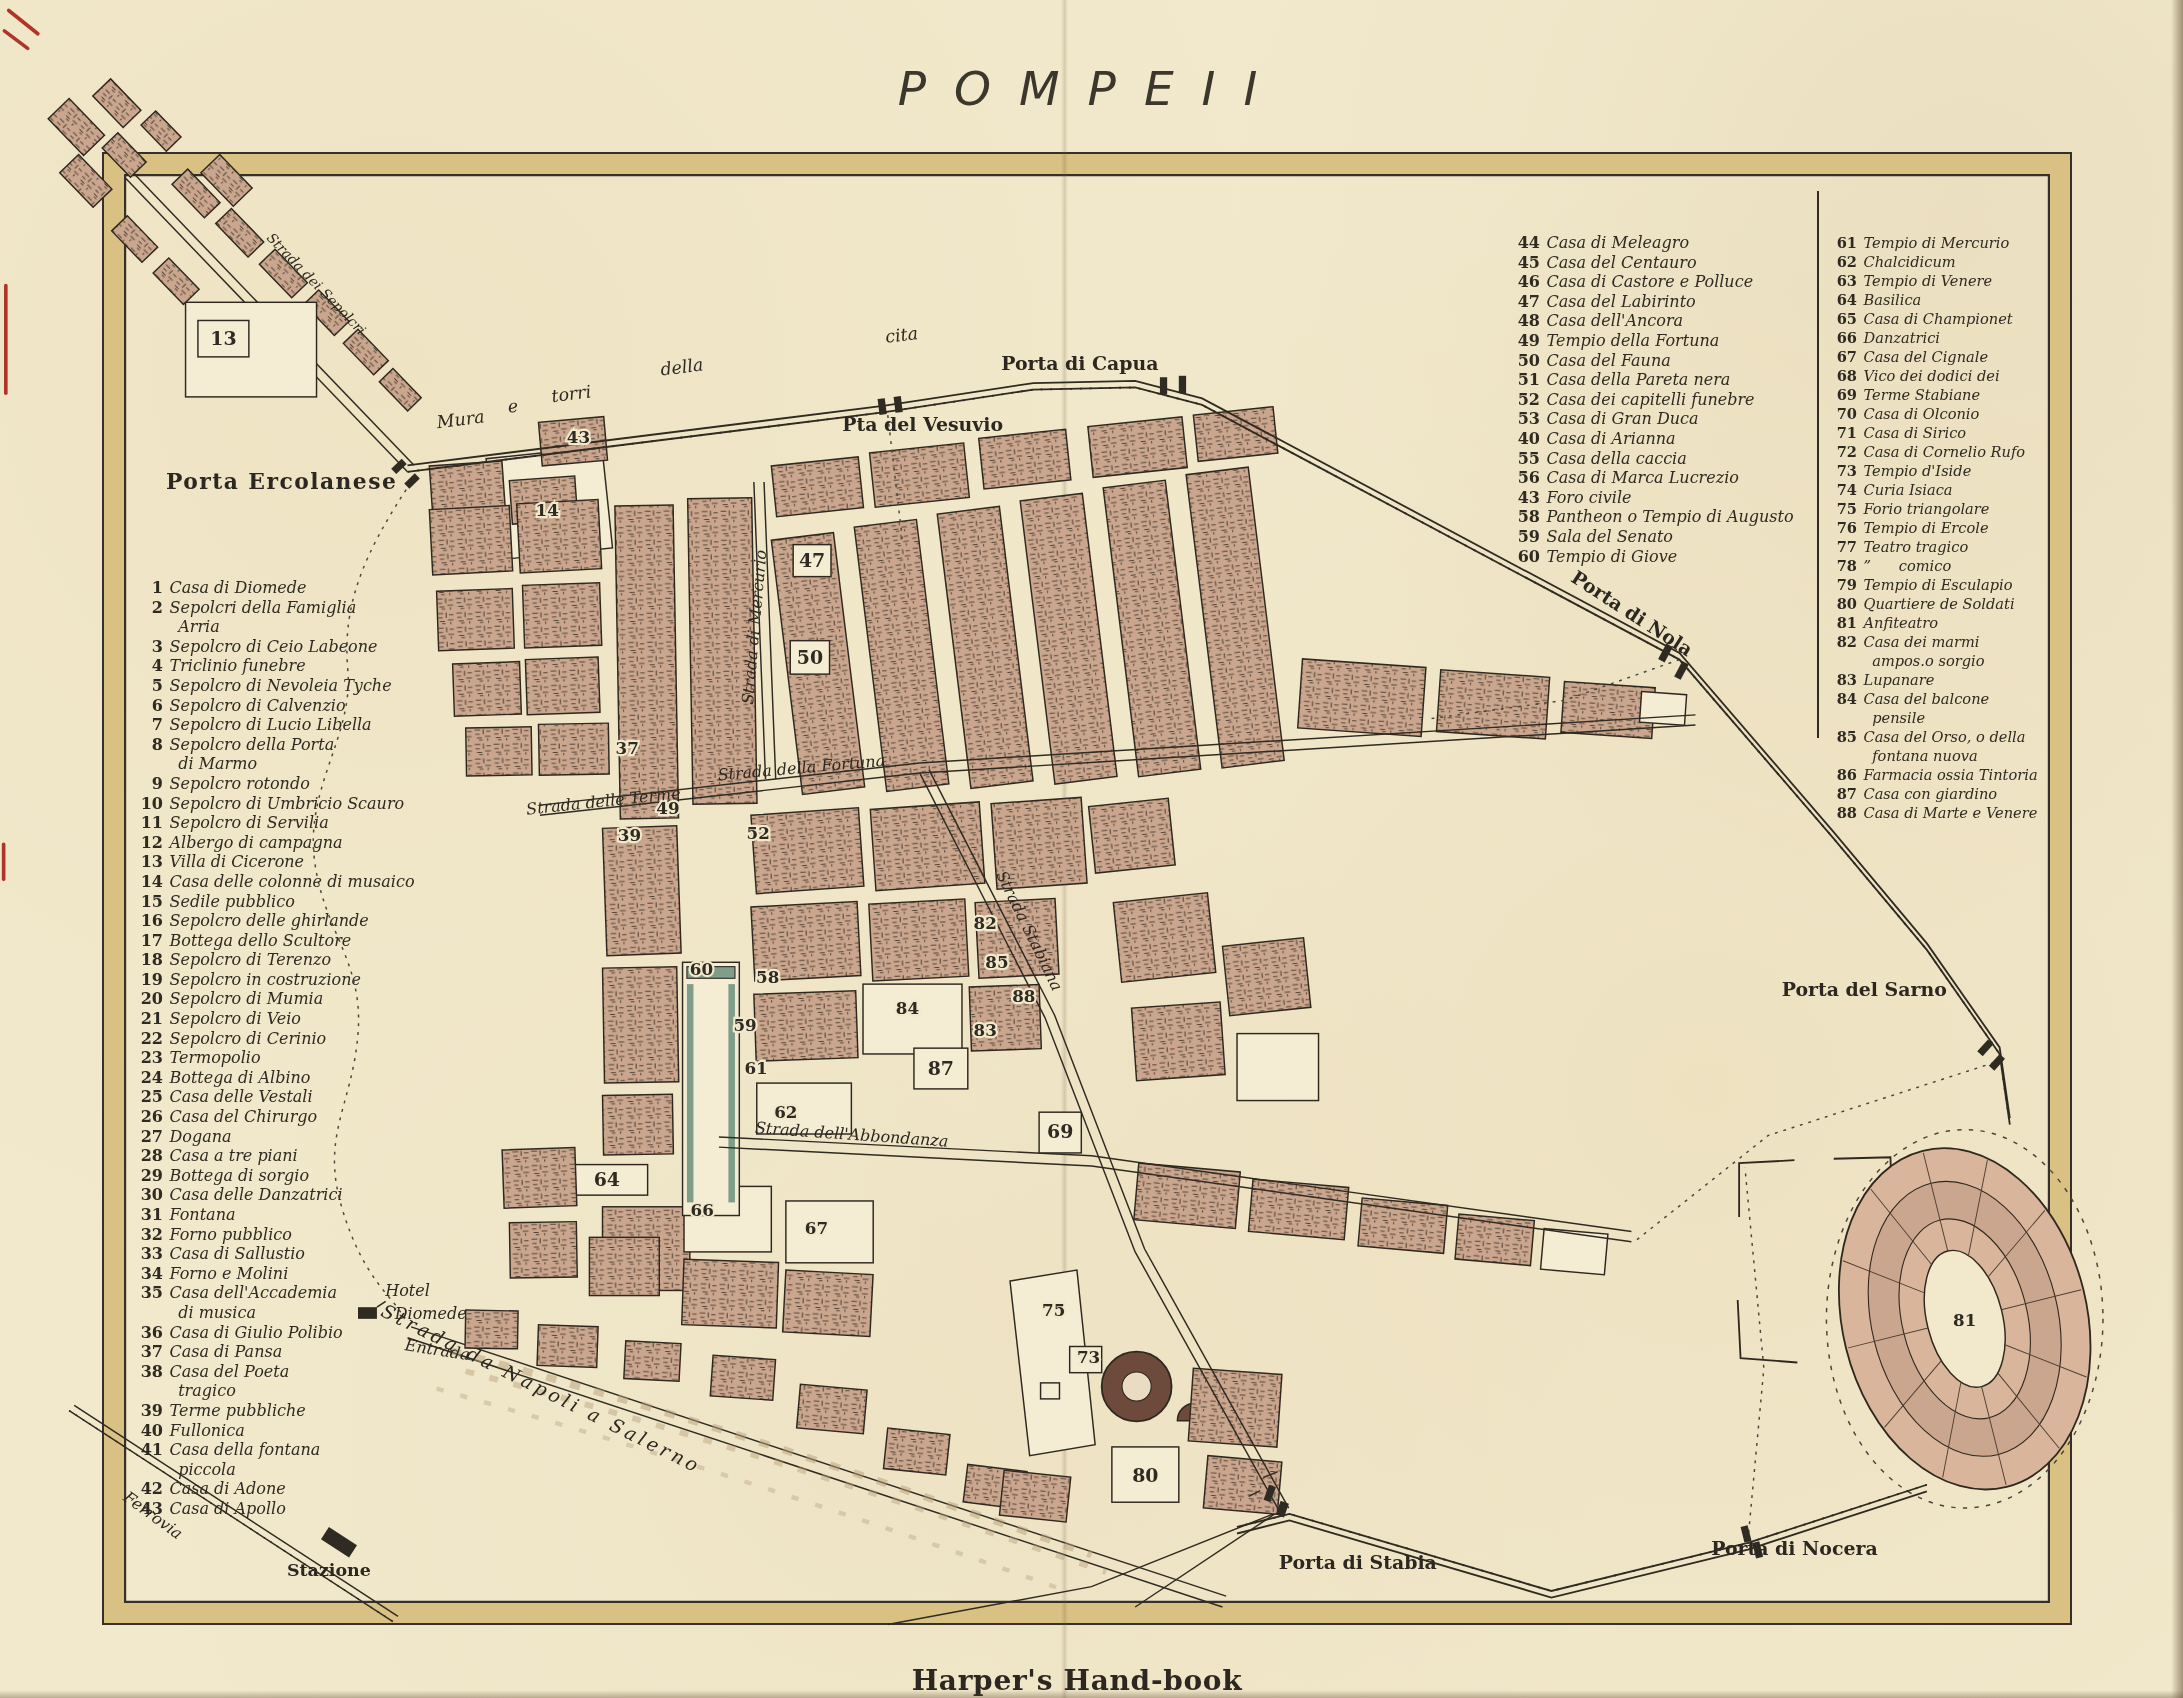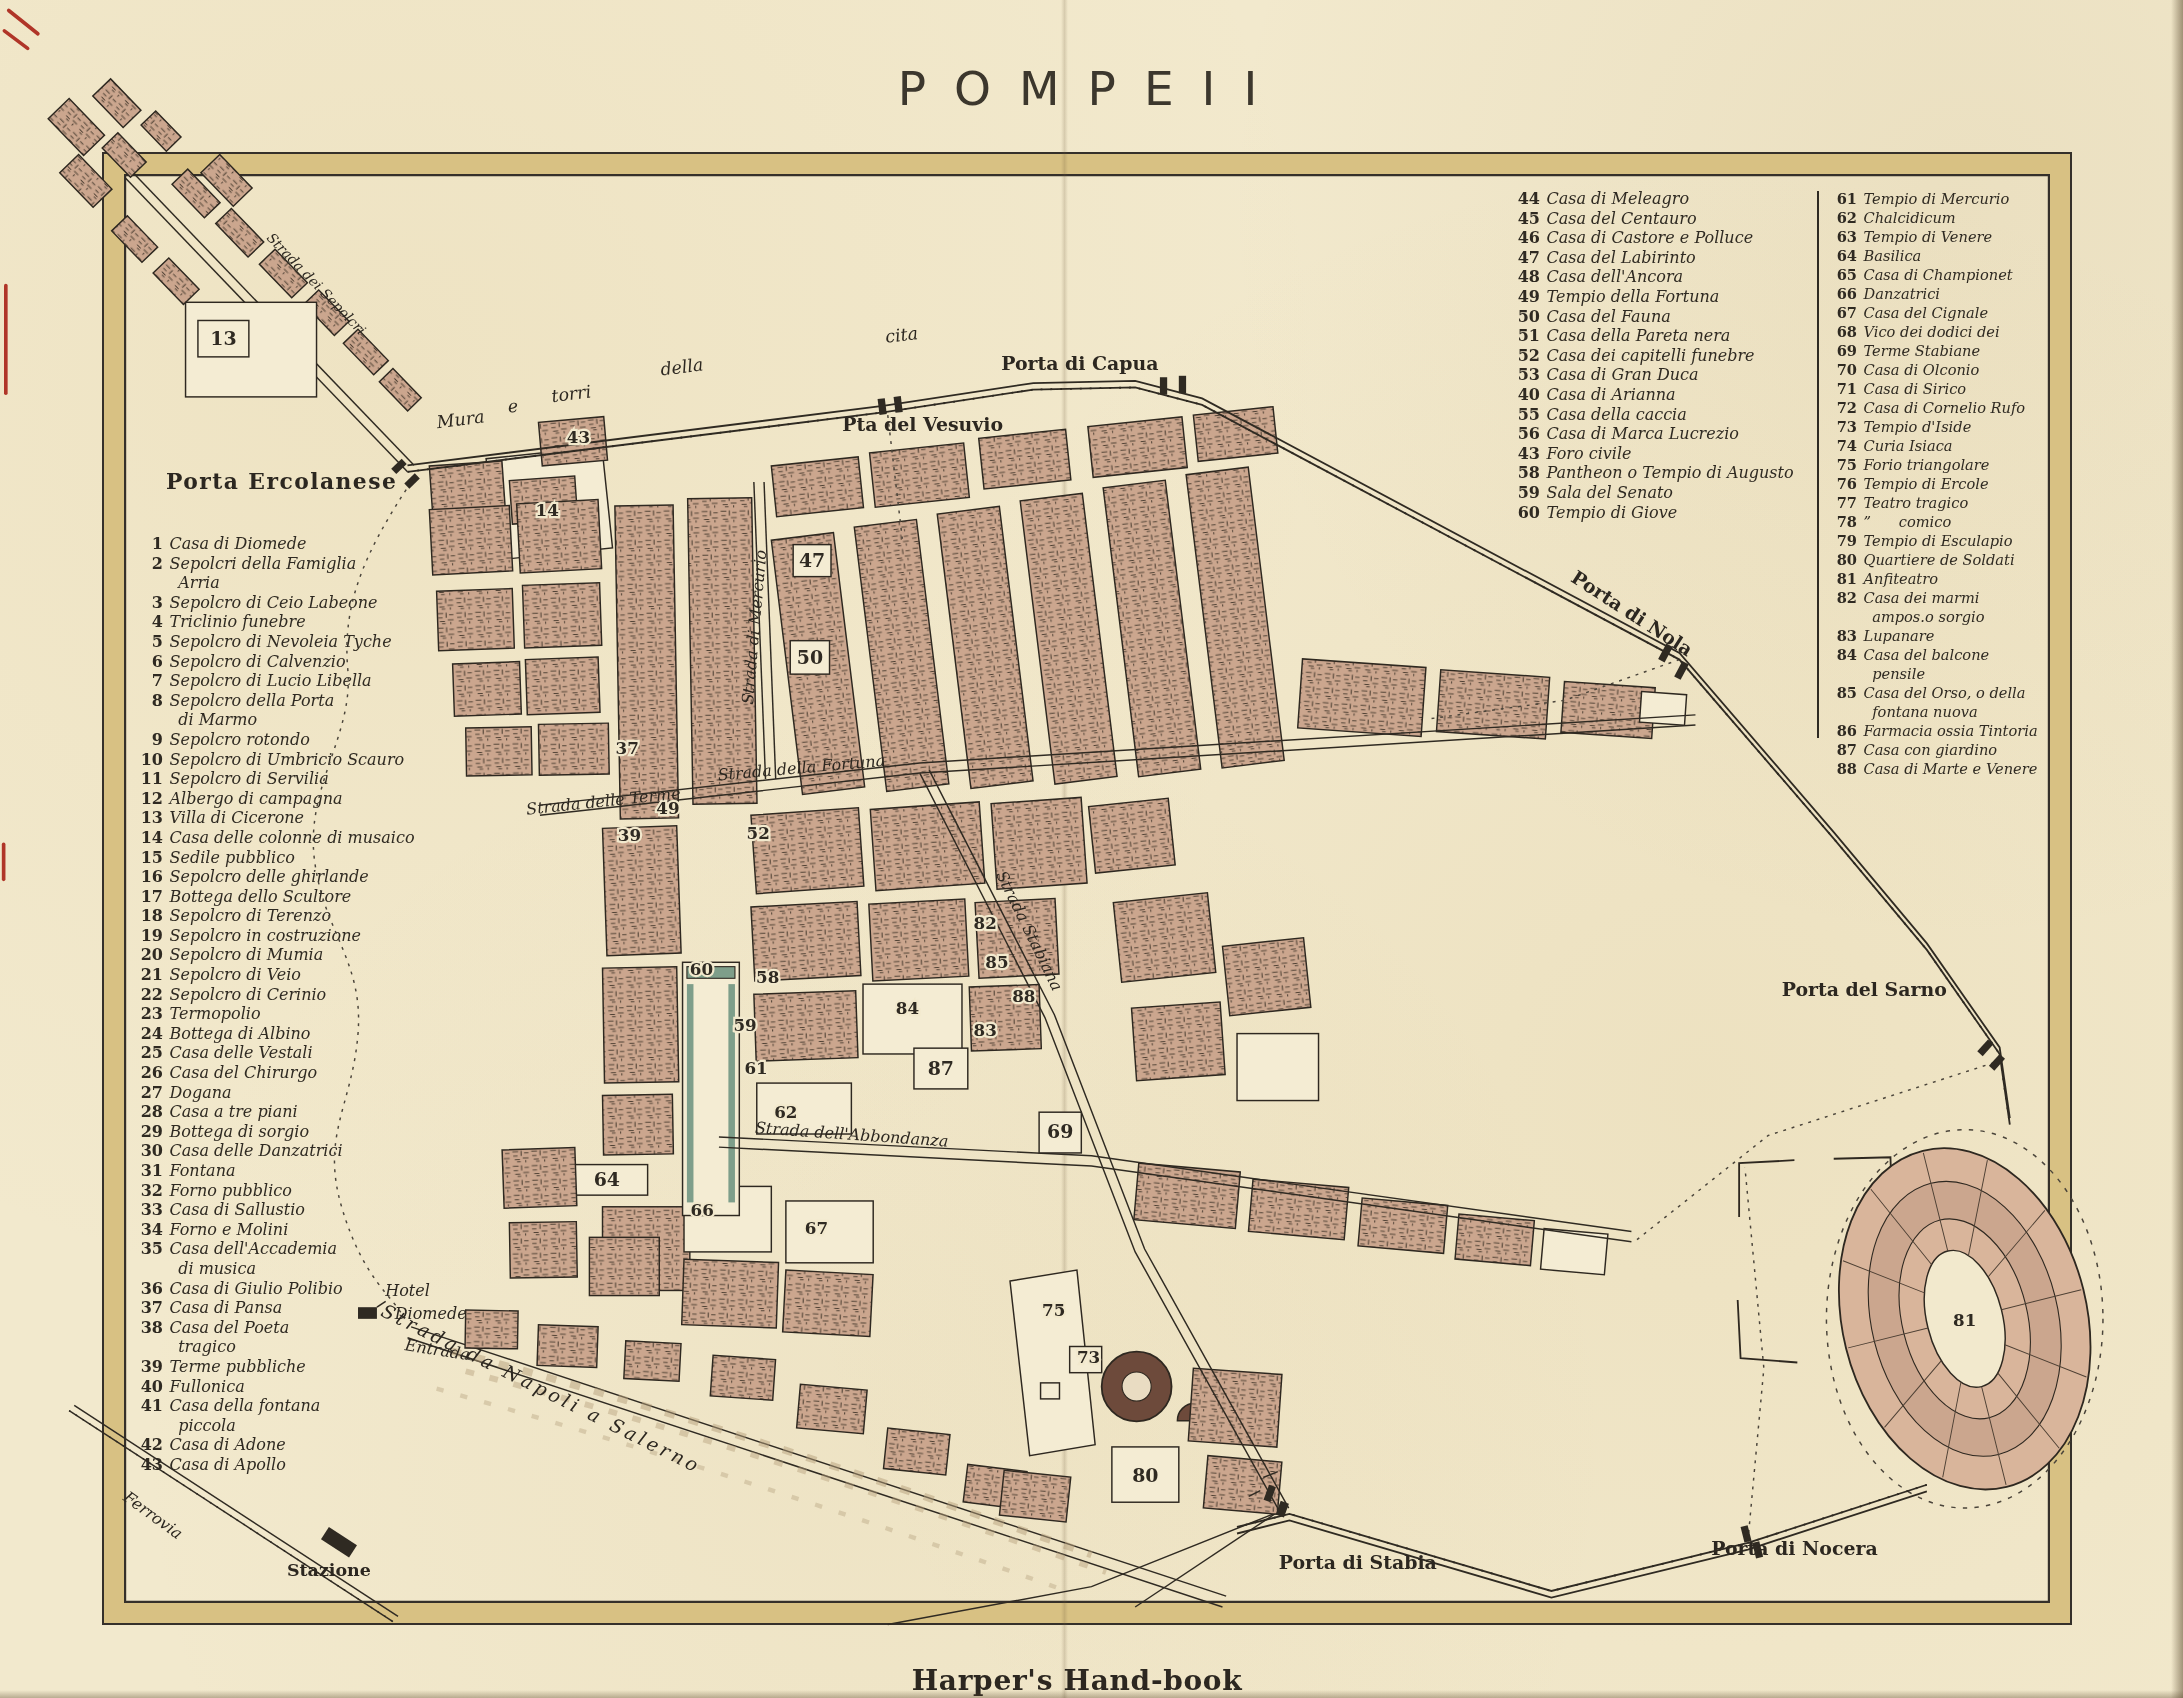--- a/index.html
+++ b/index.html
@@ -14,25 +14,25 @@
   .abs{position:absolute;}
   
   #frame{left:104px;top:154px;width:1966px;height:1469px;box-sizing:border-box;
     border:20.4px solid #d8c183;outline:2.9px solid #35302a;box-shadow:inset 0 0 0 2.2px #35302a;}
   #fold{left:1061px;top:0;width:7.3px;height:1699px;
     background:linear-gradient(90deg,transparent,rgba(110,90,60,.20),transparent);}
   #edge-r{right:0;top:0;width:11.6px;height:1699px;background:linear-gradient(to left,rgba(80,62,36,.50),rgba(80,62,36,0));}
   #edge-b{left:0;bottom:0;width:2183px;height:8.7px;background:linear-gradient(to top,rgba(80,62,36,.40),rgba(80,62,36,0));}
   
   #title{left:50%;top:61px;transform:translateX(-50%);font-family:"DejaVu Sans",sans-serif;
-    font-size:47px;letter-spacing:28px;color:#3c372d;font-weight:400;}
+    font-size:47px;letter-spacing:28px;color:#3c372d;font-weight:400;font-style:italic;}
   #footer{left:1077px;top:1627px;transform:translateX(-50%);font-weight:bold;
     font-size:28px;letter-spacing:0.7px;color:#2c2720;margin-top:37px;}
   
-  .legend{line-height:19.6px;font-size:16px;}
+  .legend{line-height:19.6px;font-size:16px;margin-top:44px;}
   #legend-left{left:131px;top:534px;width:306px;}
   #legend-c1{left:1508px;top:189px;width:311px;}
   #legend-c2{left:1825px;top:189px;width:215px;font-size:14.6px;line-height:19px;}
   #divider{left:1817px;top:191px;width:2.2px;height:547px;background:#2f2a22;}
   .lg-row{display:flex;align-items:flex-start;}
   .lg-num{flex:0 0 32px;text-align:right;padding-right:6.5px;font-style:normal;font-weight:600;}
   .lg-lbl{flex:1;font-style:italic;white-space:pre-wrap;padding-left:8.7px;text-indent:-8.7px;}
   
   svg text{font-family:"DejaVu Serif",serif;}
   .ink{stroke:#2f2a22;fill:none;stroke-width:2.5;}

